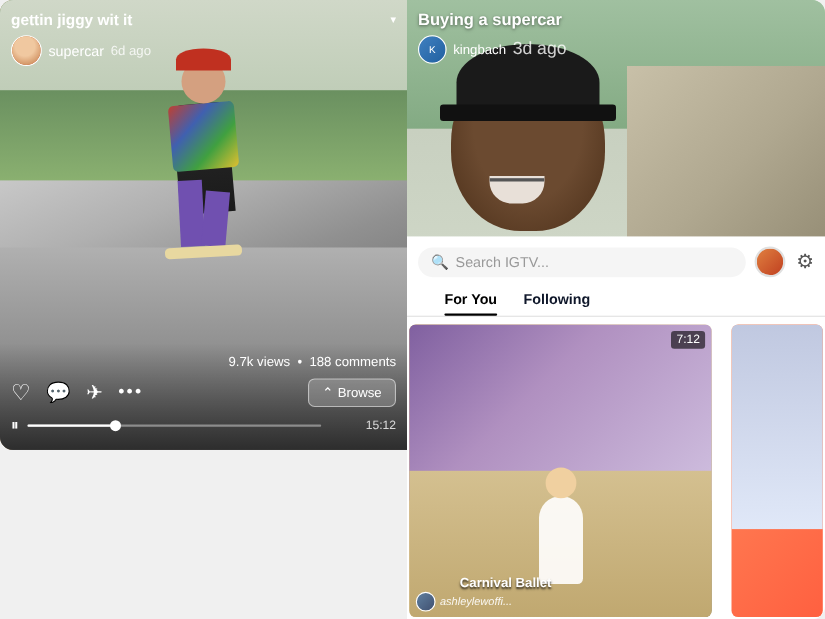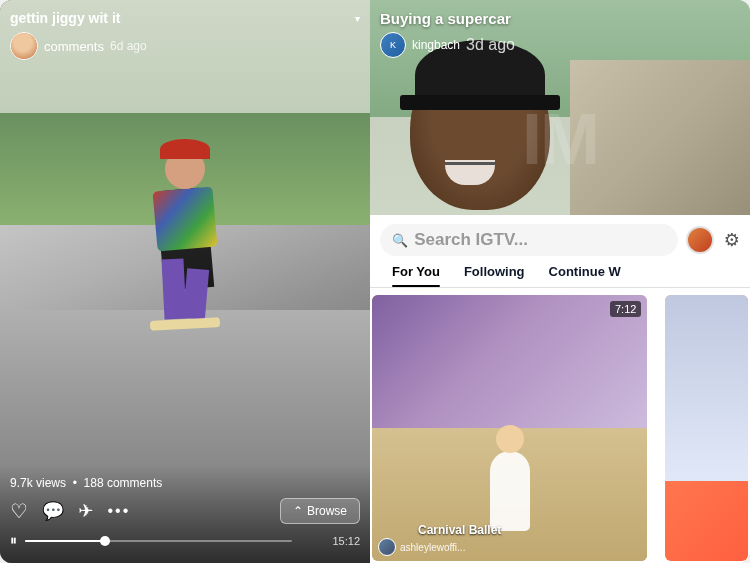--- a/index.html
+++ b/index.html
@@ -9,21 +9,21 @@
       background: #f0f0f0;
       font-family: -apple-system, BlinkMacSystemFont, 'Segoe UI', sans-serif;
       overflow: hidden;
       display: flex;
       gap: 0;
     }
 
     
     .left-panel {
       width: 370px;
-      height: 563px;
+      height: 409px;
       background: #a16207;
       position: relative;
       overflow: hidden;
       border-radius: 12px 0 0 12px;
     }
     .left-video-bg {
       width: 100%;
       height: 100%;
       background: linear-gradient(160deg, #8ab4a0 0%, #6b9a80 15%, #4a7a60 25%, #c8c8c8 30%, #b0b0b0 45%, #909090 60%, #707070 80%, #505050 100%);
       position: absolute;
@@ -83,20 +83,21 @@
       bottom: 0;
       left: 0;
       right: 0;
       background: linear-gradient(transparent, rgba(0,0,0,0.6));
       padding: 10px;
     }
     .views-comments {
       color: white;
       font-size: 12px;
       margin-bottom: 8px;
+      text-align: right;
     }
     .action-bar {
       display: flex;
       align-items: center;
       gap: 14px;
       margin-bottom: 8px;
     }
     .action-icon {
       color: white;
       font-size: 20px;
@@ -234,22 +235,21 @@
       display: flex;
       align-items: center;
       gap: 6px;
     }
     .search-icon {
       color: #999;
       font-size: 13px;
     }
     .search-placeholder {
       color: #999;
-      font-size: 17px;
-      font-weight: bold;
+      font-size: 13px;
     }
     .right-top-icons {
       display: flex;
       gap: 10px;
       align-items: center;
     }
     .profile-circle {
       width: 28px;
       height: 28px;
       border-radius: 50%;
@@ -264,21 +264,21 @@
     
     .tab-bar {
       position: absolute;
       top: 256px;
       left: 0;
       right: 0;
       display: flex;
       align-items: center;
       background: white;
       border-bottom: 1px solid #e0e0e0;
-      padding: 0 10px;
+      padding: 0 22px;
       gap: 0;
     }
     .tab-item {
       padding: 8px 12px;
       font-size: 13px;
       font-weight: 600;
       color: #0f172a;
       cursor: pointer;
       white-space: nowrap;
       position: relative;
@@ -342,20 +342,21 @@
       text-shadow: 0 1px 2px rgba(0,0,0,0.8);
       margin-left: 40px;
     }
     .thumb-user-row {
       position: absolute;
       bottom: 5px;
       left: 6px;
       display: flex;
       align-items: center;
       gap: 4px;
+      font-style: italic;
     }
     .thumb-avatar {
       width: 18px;
       height: 18px;
       border-radius: 50%;
       background: linear-gradient(135deg, #6080a0, #405070);
       border: 1px solid white;
     }
     .thumb-username {
       color: rgba(255,255,255,0.9);
@@ -392,21 +393,21 @@
 
   <div class="left-top-info">
     <span class="left-title">gettin jiggy wit it</span>
     <span class="chevron-icon">▾</span>
   </div>
 
   <div class="left-user-row">
     <div class="avatar-small">
       <div style="width:100%;height:100%;background:radial-gradient(circle at 45% 35%,#f0c8a0 40%,#d09060 80%);border-radius:50%;"></div>
     </div>
-    <span class="username-text">comments</span>
+    <span class="username-text">supercar</span>
     <span class="time-text">6d ago</span>
   </div>
 
   <div class="left-bottom-overlay">
     <div class="views-comments">
       <span>9.7k views</span>
       &nbsp;•&nbsp;
       <span>188 comments</span>
     </div>
     <div class="action-bar">
@@ -444,21 +445,20 @@
       <div style="position:absolute;top:0;left:25px;width:130px;height:70px;background:#1a1a1a;border-radius:50% 50% 0 0;"></div>
       <div style="position:absolute;top:55px;left:10px;width:160px;height:15px;background:#111;border-radius:3px;"></div>
 
       <div style="position:absolute;bottom:45px;left:55px;width:50px;height:25px;background:#e8e0d8;border-radius:0 0 20px 20px;overflow:hidden;">
         <div style="position:absolute;top:2px;left:0;right:0;height:3px;background:#555;"></div>
       </div>
     </div>
 
     <div style="position:absolute;top:60px;right:0;width:180px;height:200px;background:linear-gradient(135deg,#c8c0a8 0%,#b0a890 50%,#908870 100%);border-radius:0 0 0 40px;"></div>
 
-    <div class="watermark">IM</div>
 
     <div class="right-video-title">Buying a supercar</div>
     <div class="right-user-row">
       <div class="avatar-small-right">K</div>
       <span class="username-text" style="color:white;font-size:12px;">kingbach</span>
       <span class="time-text" style="color:rgba(255,255,255,0.8);font-size:16px;">3d ago</span>
     </div>
   </div>
 
   <div class="search-bar-area">
@@ -471,23 +471,20 @@
       <span class="settings-icon">⚙</span>
     </div>
   </div>
 
   <div class="tab-bar">
     <div class="tab-item active">
       <span>For You</span>
     </div>
     <div class="tab-item">
       <span>Following</span>
-    </div>
-    <div class="tab-item">
-      <span>Continue W</span>
     </div>
   </div>
 
   <div class="video-grid">
 
     <div class="video-thumb thumb-1">
 
       <div style="position:absolute;top:0;left:0;right:0;height:60%;background:linear-gradient(135deg,#8060a0 0%,#b090c0 40%,#d0c0e0 100%);"></div>
       <div style="position:absolute;bottom:0;left:0;right:0;height:50%;background:linear-gradient(180deg,#d4c090 0%,#c0a870 100%);"></div>
 

